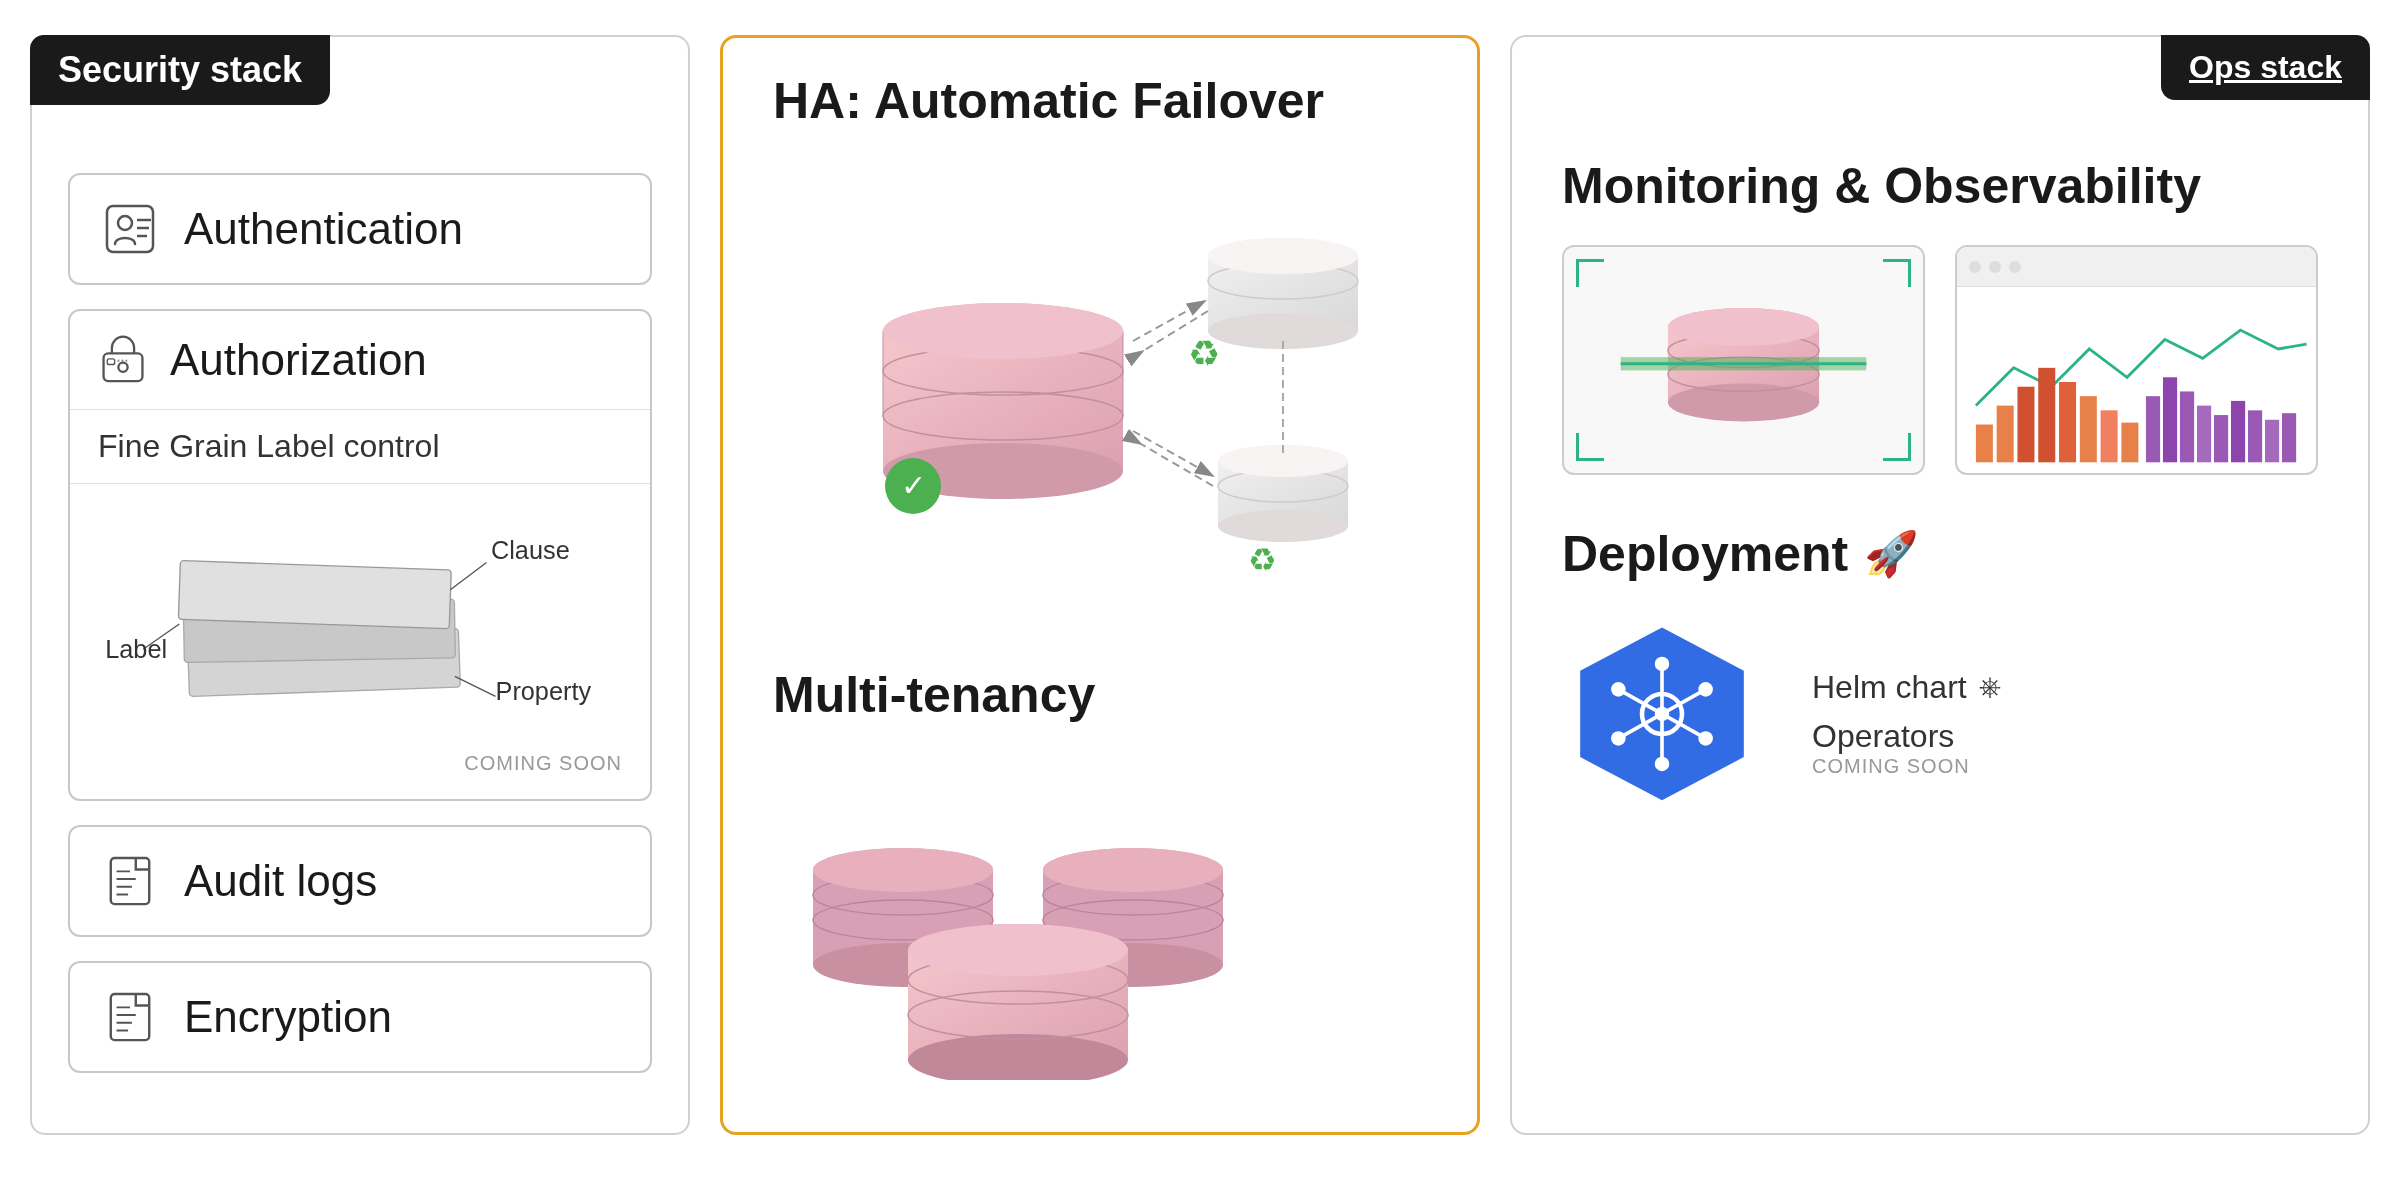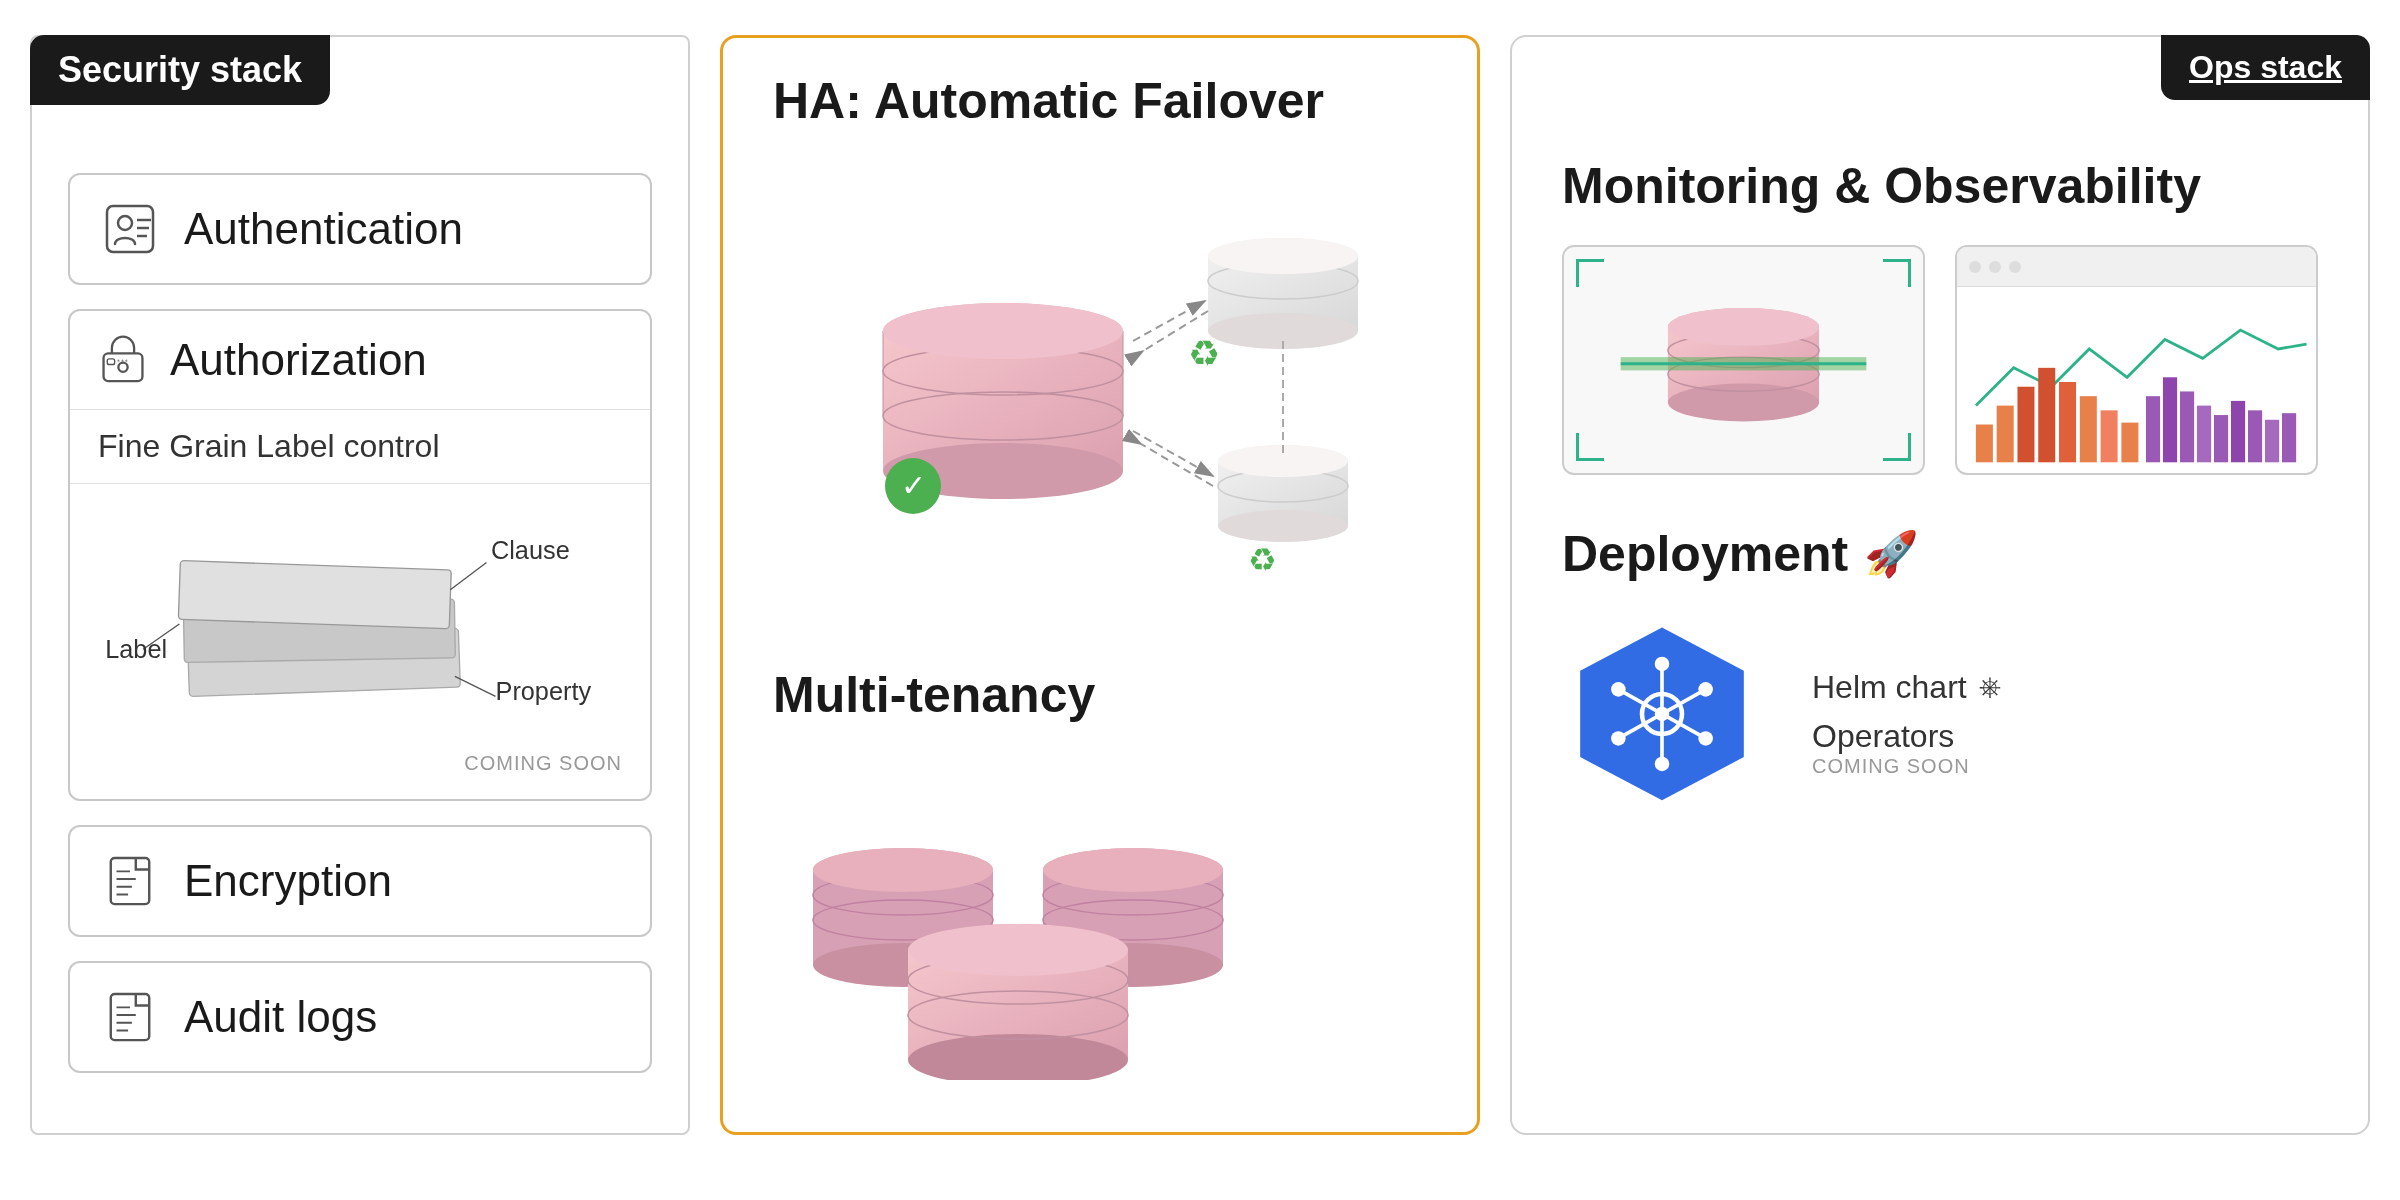--- a/index.html
+++ b/index.html
@@ -23,21 +23,21 @@
       position: relative;
       align-items: flex-start;
     }
 
     
     .security-stack {
       width: 660px;
       height: 1100px;
       background: white;
       border: 2px solid #d0d0d0;
-      border-radius: 8px;
+      border-radius: 15px;
       padding: 40px 36px;
       position: relative;
       display: flex;
       flex-direction: column;
       gap: 24px;
     }
 
     .stack-label-security {
       position: absolute;
       top: -2px;
@@ -347,32 +347,32 @@
     </div>
 
     <div class="feature-box">
       <div class="icon-wrap icon-doc">
         <svg viewBox="0 0 44 52" fill="none" xmlns="http://www.w3.org/2000/svg">
           <rect x="2" y="2" width="40" height="48" rx="4" stroke="#555" stroke-width="2.5" fill="none"></rect>
           <path d="M8 16h14M8 24h20M8 32h16M8 40h12" stroke="#555" stroke-width="2"></path>
           <path d="M28 2v12h14" stroke="#555" stroke-width="2.5"></path>
         </svg>
       </div>
-      <span class="feature-label">Encryption</span>
+      <span class="feature-label">Audit logs</span>
     </div>
 
     <div class="feature-box">
       <div class="icon-wrap icon-doc">
         <svg viewBox="0 0 44 52" fill="none" xmlns="http://www.w3.org/2000/svg">
           <rect x="2" y="2" width="40" height="48" rx="4" stroke="#555" stroke-width="2.5" fill="none"></rect>
           <path d="M8 16h14M8 24h20M8 32h16M8 40h12" stroke="#555" stroke-width="2"></path>
           <path d="M28 2v12h14" stroke="#555" stroke-width="2.5"></path>
         </svg>
       </div>
-      <span class="feature-label">Audit logs</span>
+      <span class="feature-label">Encryption</span>
     </div>
   </div>
 
   <div class="center-panel">
     <div class="panel-title">HA: Automatic Failover</div>
 
     <div style="position:relative; height: 460px; width: 100%;">
       <svg width="660" height="460" viewBox="0 0 660 460" xmlns="http://www.w3.org/2000/svg">
         <defs>
           <linearGradient id="dbGrad" x1="0%" y1="0%" x2="100%" y2="100%">

